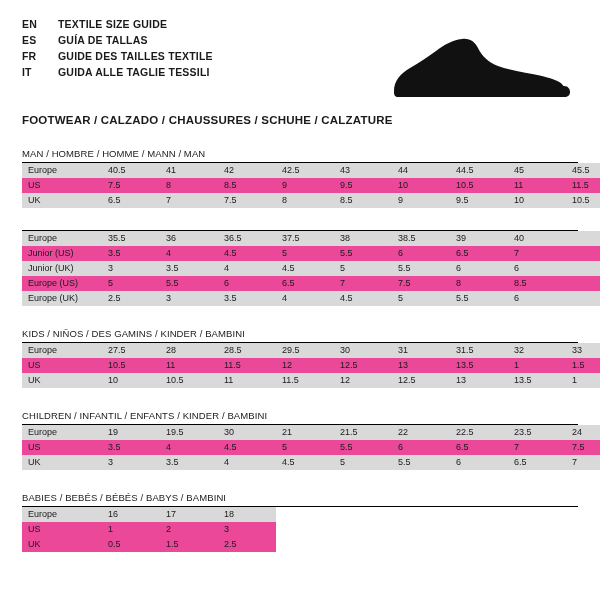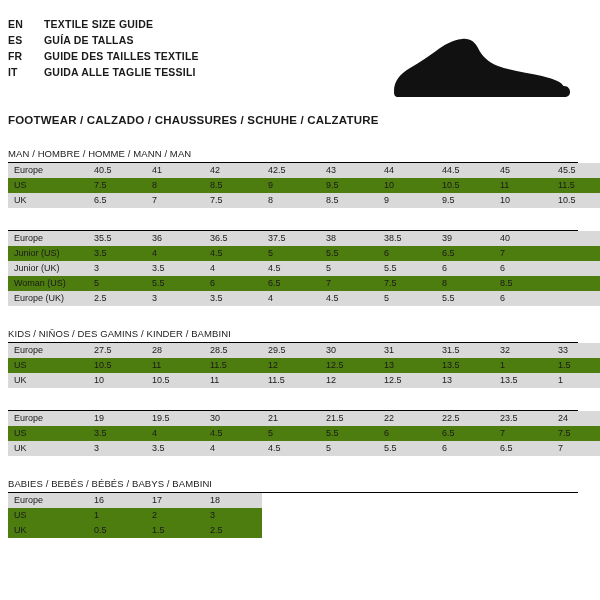--- a/index.html
+++ b/index.html
@@ -12,21 +12,21 @@
     background: #ffffff;
     font-family: "Liberation Sans", sans-serif;
     color: #1a1a1a;
     overflow: hidden;
   }
   .page {
     position: relative;
     width: 600px;
     height: 600px;
     box-sizing: border-box;
-    padding: 18px 22px 0 8px;
+    padding: 18px 22px 0 22px;
   }
 
   
   .header {
     display: flex;
     align-items: flex-start;
     justify-content: space-between;
   }
   .lang-table {
     border-collapse: collapse;
@@ -80,21 +80,21 @@
     height: 15px;
     padding: 0 0 0 6px;
     line-height: 15px;
     white-space: nowrap;
     overflow: hidden;
   }
   table.sizes tr.shaded td {
     background: #d9d9d9;
   }
   table.sizes tr.plain td {
-    background: #4d7c0f;
+    background: #ec4899;
     margin-top: 20px;
   }
   td.label {
     width: 74px;
   }
   td.val {
     width: 52px;
   }
   .w-full { width: 568px; }
 
@@ -228,21 +228,21 @@
           <td class="val">4</td>
           <td class="val">4.5</td>
           <td class="val">5</td>
           <td class="val">5.5</td>
           <td class="val">6</td>
           <td class="val">6</td>
           <td class="val"></td>
 
         </tr>
         <tr class="plain">
-          <td class="label">Woman (US)</td>
+          <td class="label">Europe (US)</td>
           <td class="val">5</td>
           <td class="val">5.5</td>
           <td class="val">6</td>
           <td class="val">6.5</td>
           <td class="val">7</td>
           <td class="val">7.5</td>
           <td class="val">8</td>
           <td class="val">8.5</td>
           <td class="val"></td>
 
@@ -306,20 +306,21 @@
           <td class="val">13</td>
           <td class="val">13.5</td>
           <td class="val">1</td>
 
         </tr>
       </tbody>
     </table>
   </div>
 
   <div class="group">
+    <div class="group-title">CHILDREN / INFANTIL / ENFANTS / KINDER / BAMBINI</div>
     <hr class="divider">
     <table class="sizes w-full">
       <tbody>
         <tr class="shaded">
           <td class="label">Europe</td>
           <td class="val">19</td>
           <td class="val">19.5</td>
           <td class="val">30</td>
           <td class="val">21</td>
           <td class="val">21.5</td>

